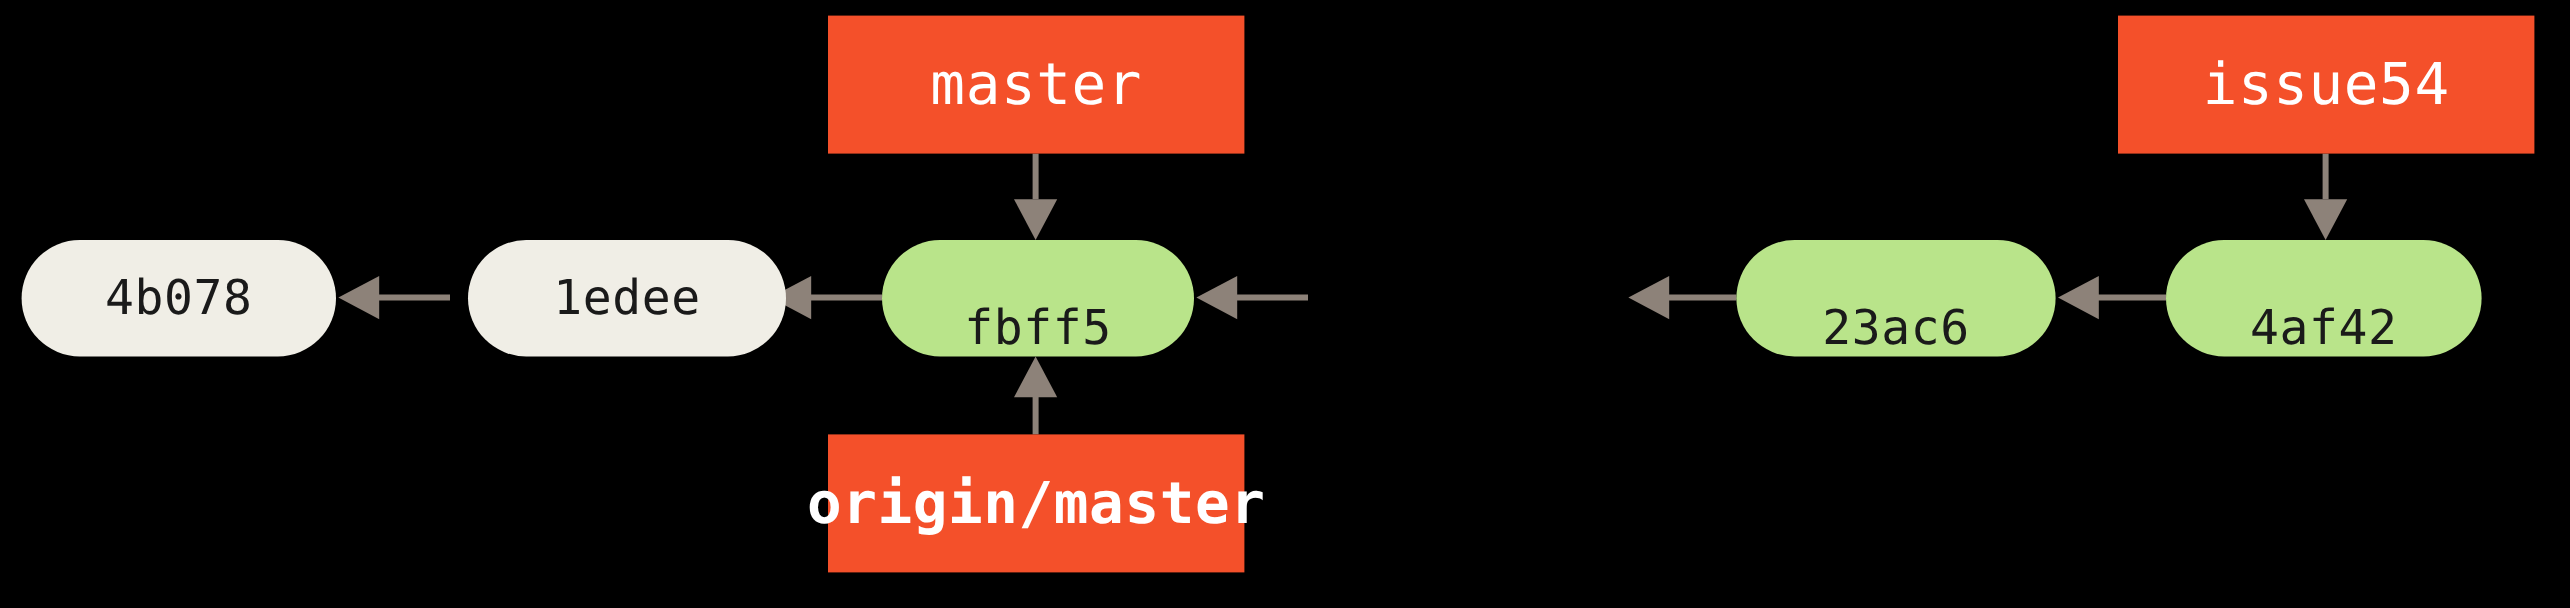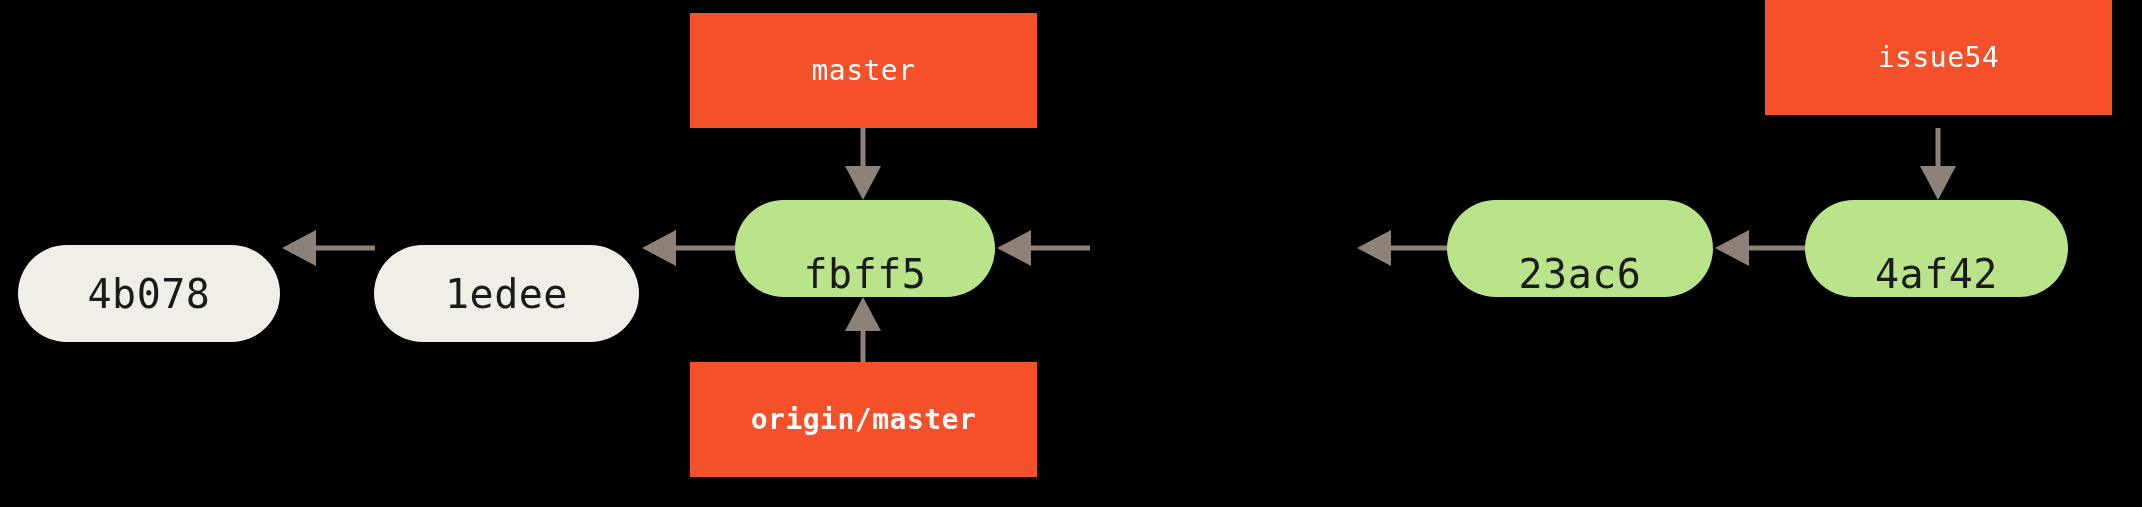--- a/index.html
+++ b/index.html
@@ -33,37 +33,36 @@
     align-items: center;
     justify-content: center;
     color: #1a1a1a;
     font-size: 40px;
     letter-spacing: 0.5px;
     font-family: "DejaVu Sans Mono", "Liberation Mono", monospace;
     z-index: 3;
   }
   .commit-node.cream {
     background: #f0eee6;
-    margin-top: 45px;
   }
   .commit-node.green {
     background: #b9e48a;
     align-items: flex-end;
   }
   .branch-label {
     position: absolute;
     box-sizing: border-box;
     width: 347px;
     height: 115px;
     background: #f4502a;
     display: flex;
     align-items: center;
     justify-content: center;
     color: #ffffff;
-    font-size: 28px;
+    font-size: 48px;
     letter-spacing: 0.5px;
     font-family: "DejaVu Sans Mono", "Liberation Mono", monospace;
     z-index: 3;
     text-align: center;
   }
 </style>
 </head>
 <body>
 
 <div id="canvas">
@@ -104,21 +103,21 @@
     <g>
       <line x1="1938" y1="128" x2="1938" y2="166" stroke="#8d8279" stroke-width="5"></line>
       <polygon points="1938,200 1920,166 1956,166" fill="#8d8279"></polygon>
     </g>
   </svg>
 
   <div class="commit-node cream" style="left:18px;  top:200px; width:262px;">
     <span>4b078</span>
   </div>
 
-  <div class="commit-node cream" style="left:374px; top:200px; width:265px;">
+  <div class="commit-node cream" style="left:390px; top:200px; width:265px;">
     <span>1edee</span>
   </div>
 
   <div class="commit-node green" style="left:735px; top:200px; width:260px;">
     <span>fbff5</span>
   </div>
 
 
   <div class="commit-node green" style="left:1447px; top:200px; width:266px;">
     <span>23ac6</span>
@@ -129,17 +128,17 @@
   </div>
 
   <div class="branch-label" style="left:690px;  top:13px;">
     <span>master</span>
   </div>
 
   <div class="branch-label" style="left:690px;  top:362px;font-weight:bold;">
     <span>origin/master</span>
   </div>
 
-  <div class="branch-label" style="left:1765px; top:0;">
+  <div class="branch-label" style="left:1765px; top:13px;">
     <span>issue54</span>
   </div>
 
 </div>
 
 </body></html>

